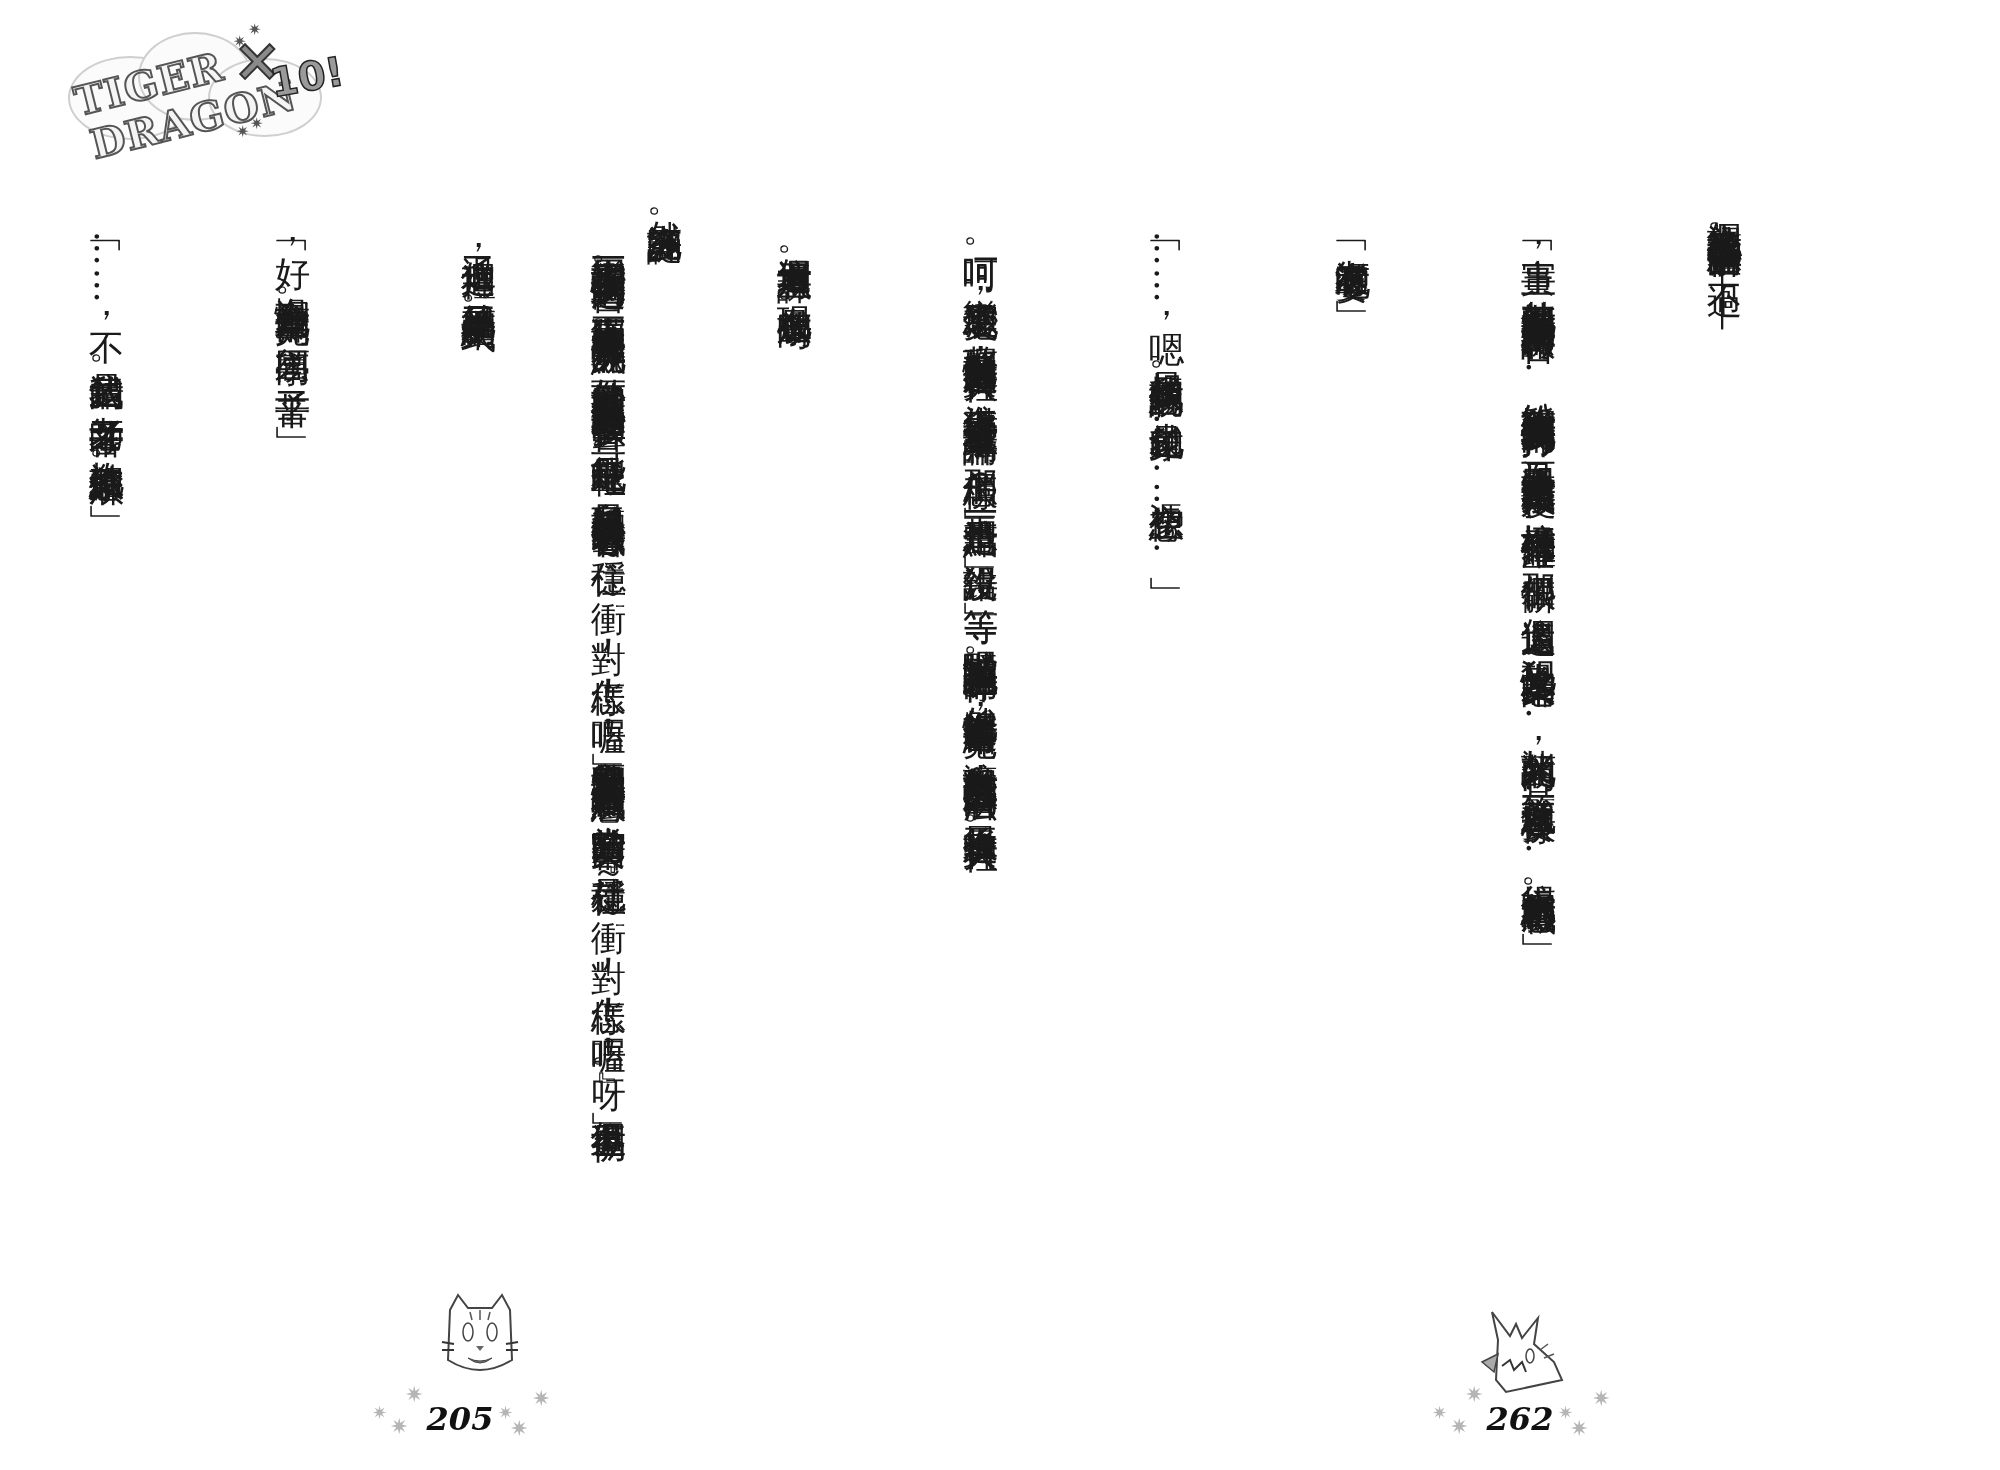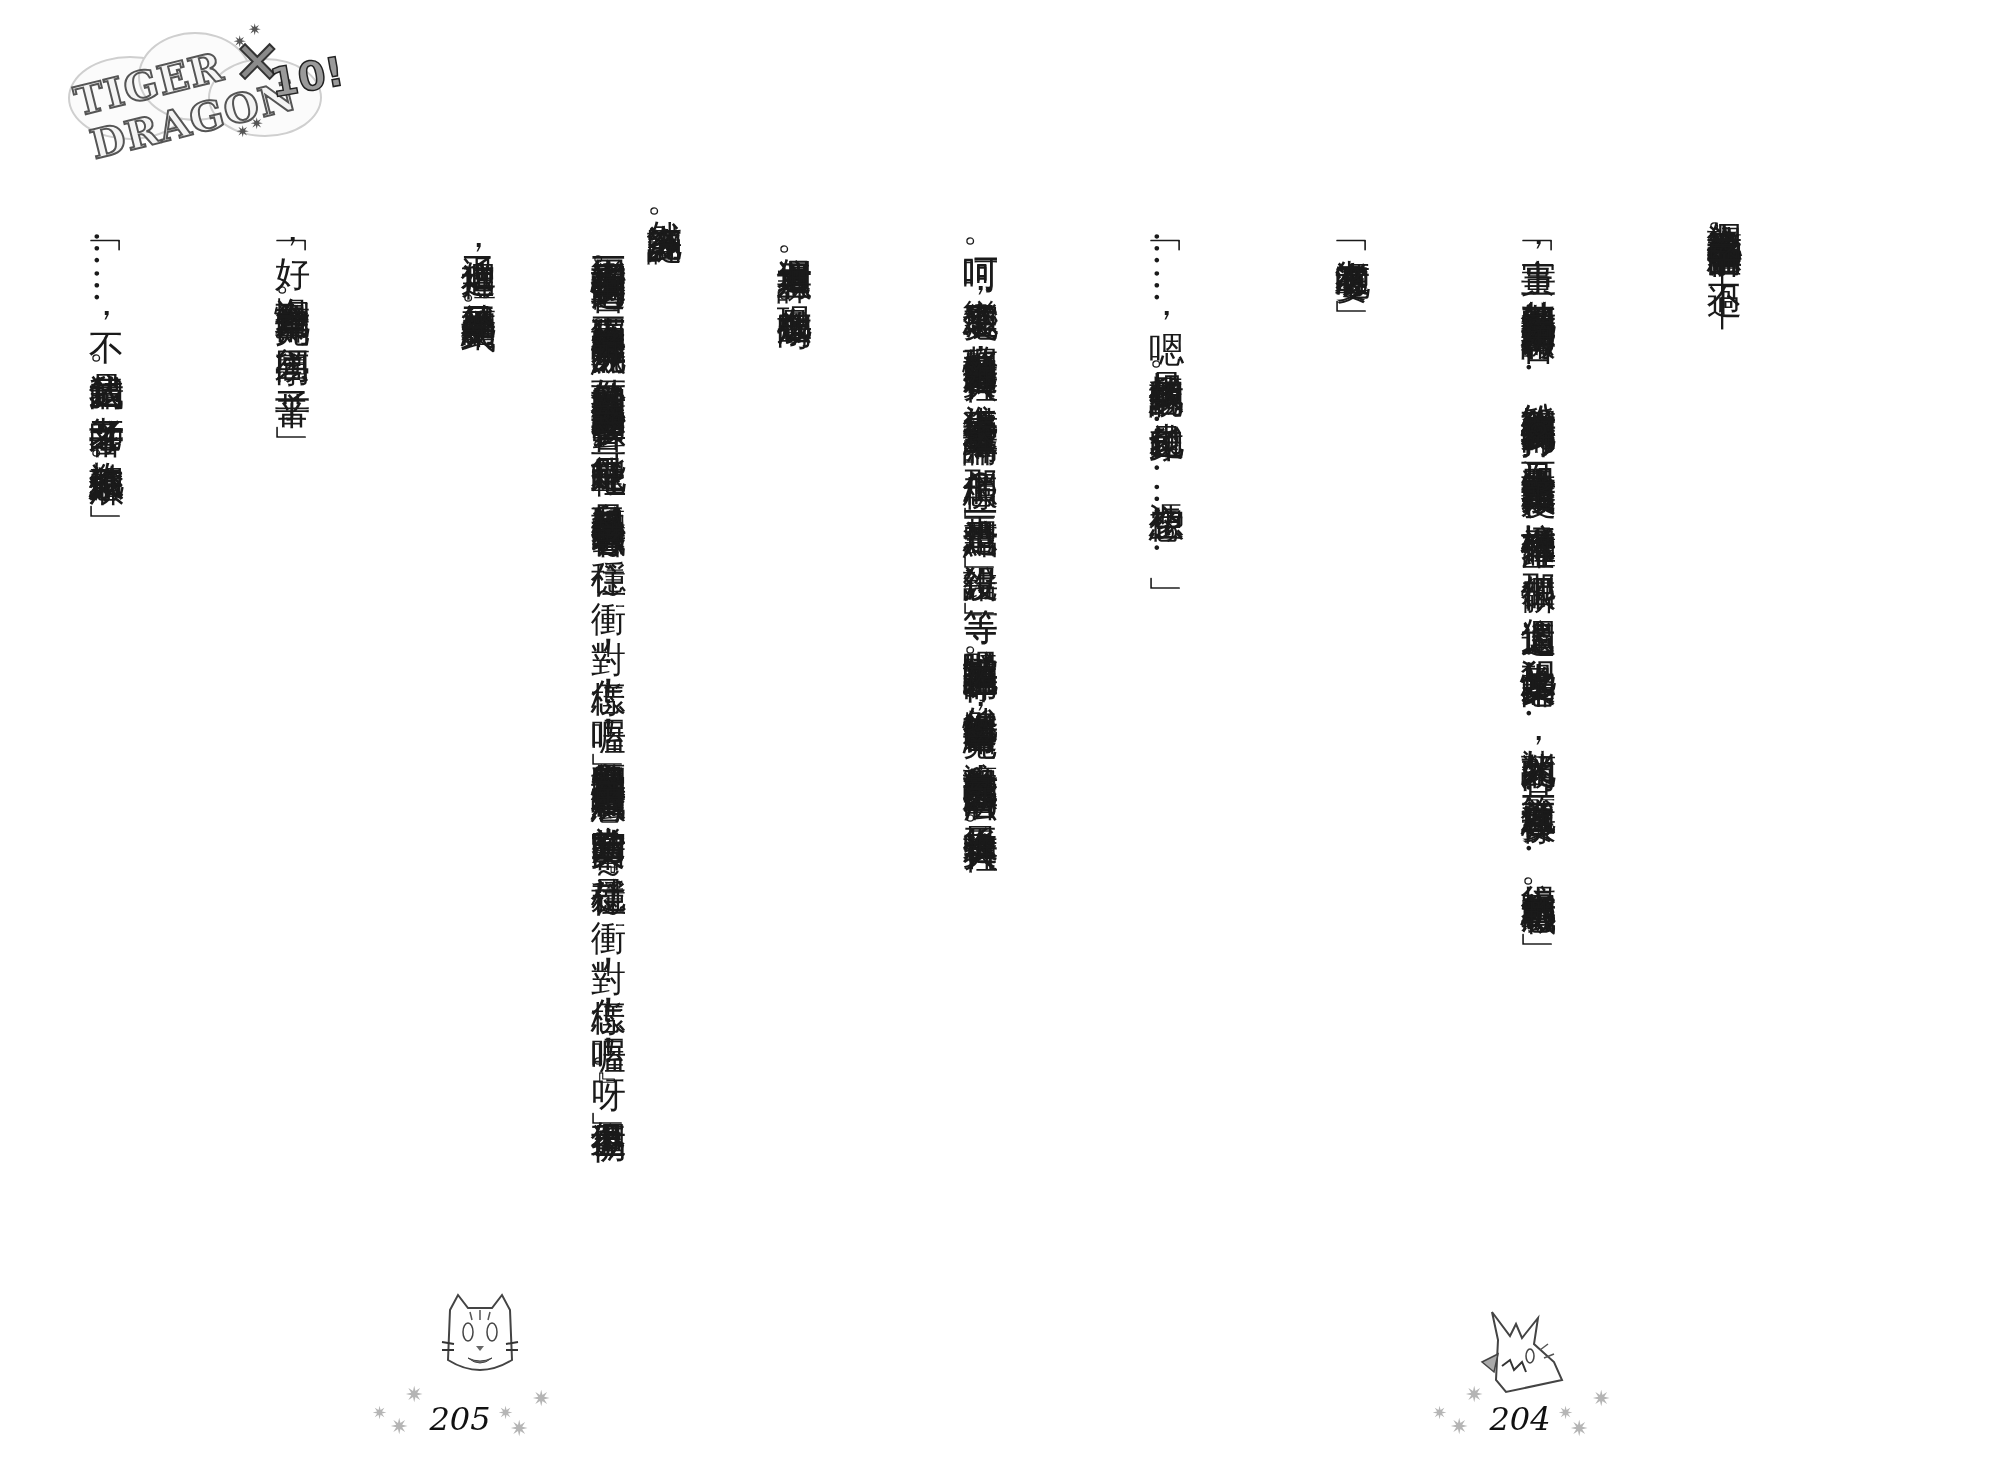--- a/index.html
+++ b/index.html
@@ -29,21 +29,21 @@
   .logo .cloud { position: absolute; border: 2px solid #cfcfcf; border-radius: 50%; background: #fbfbfb; }
   .logo .word { position: absolute; font-family: "DejaVu Serif", serif; font-weight: bold;
                 color: #f4f4f4; -webkit-text-stroke: 2px #555; font-size: 40px; transform: rotate(-14deg); letter-spacing: 1px; }
   .logo .x { position: absolute; font-family: "DejaVu Sans", sans-serif; font-weight: bold; font-size: 58px;
              color: #8a8a8a; -webkit-text-stroke: 2px #333; }
   .logo .ten { position: absolute; font-family: "DejaVu Sans", sans-serif; font-weight: bold; font-size: 40px;
                color: #9a9a9a; -webkit-text-stroke: 1.5px #222; transform: rotate(-10deg); }
   .logo .spark { position: absolute; color: #555; font-size: 16px; }
 
   .folio { position: absolute; top: 1400px; width: 200px; text-align: center; }
-  .folio .num { font-family: "DejaVu Serif", serif; font-style: italic; font-weight: normal; font-size: 32px; color: #111; margin-top: 36px; }
+  .folio .num { font-family: "DejaVu Serif", serif; font-style: italic; font-weight: bold; font-size: 32px; color: #111; margin-top: 36px; }
   .folio .star { position: absolute; color: #b5b5b5; font-size: 22px; }
   .mascot { position: absolute; }
 </style>
 </head>
 <body>
 
 <div class="spread">
 
   <div class="page page-left">
     <div class="logo">
@@ -112,19 +112,19 @@
       <path d="M28 30 L22 2 L40 26 L46 14 L52 28 L68 8 L64 34 L84 52 L92 70 L36 82 L26 70 Z" fill="#fff" stroke="#444" stroke-width="2"></path>
       <path d="M32 56 L40 50 L44 60 L52 52 L56 62" fill="none" stroke="#333" stroke-width="2"></path>
       <path d="M12 52 L28 44 L24 62 Z" fill="#aaa" stroke="#444" stroke-width="1.5"></path>
       <ellipse cx="60" cy="46" rx="4" ry="7" fill="none" stroke="#444" stroke-width="1.5"></ellipse>
       <path d="M70 40 L78 34 M74 48 L84 44" stroke="#555" stroke-width="1.5"></path>
     </svg>
     <div class="folio" style="left:420px;">
       <span class="star" style="left:12px;top:2px;font-size:18px;">✷</span>
       <span class="star" style="left:45px;top:-18px;">✷</span>
       <span class="star" style="left:30px;top:14px;">✷</span>
-      <span class="num">204</span>
+      <span class="num">262</span>
       <span class="star" style="left:138px;top:2px;font-size:18px;">✷</span>
       <span class="star" style="left:150px;top:16px;">✷</span>
       <span class="star" style="left:172px;top:-14px;">✷</span>
     </div>
   </div>
 </div>
 
 </body></html>

